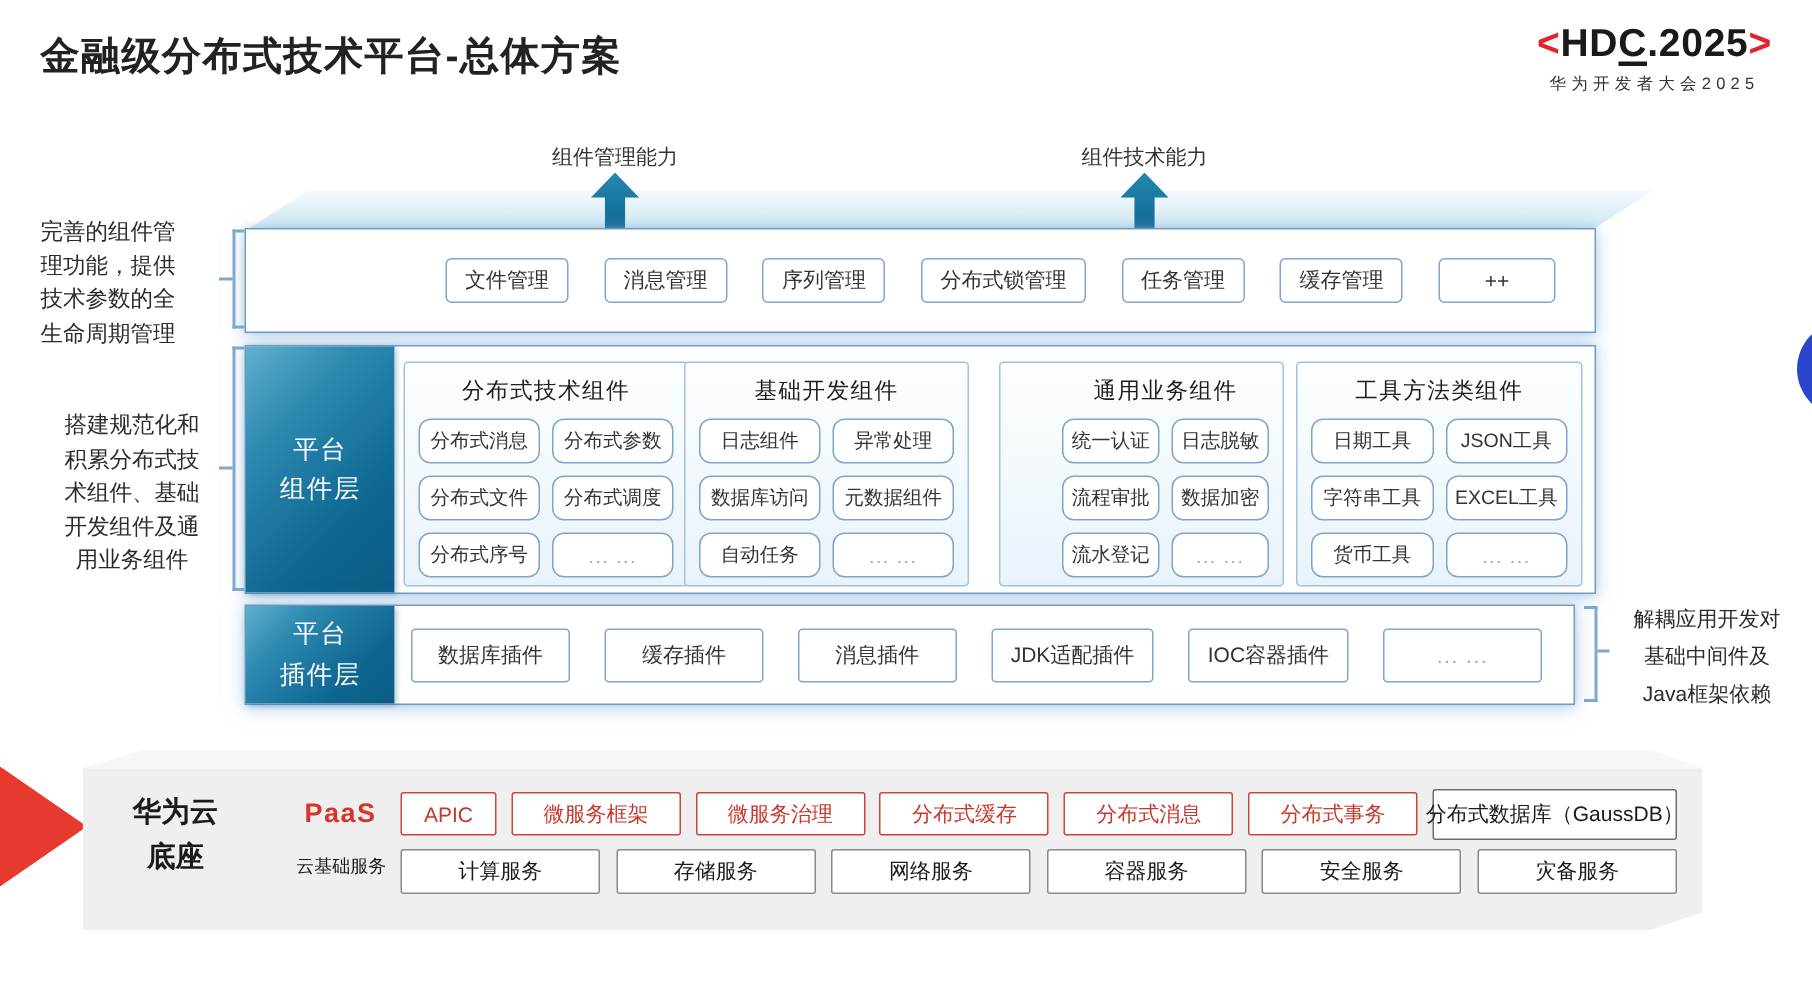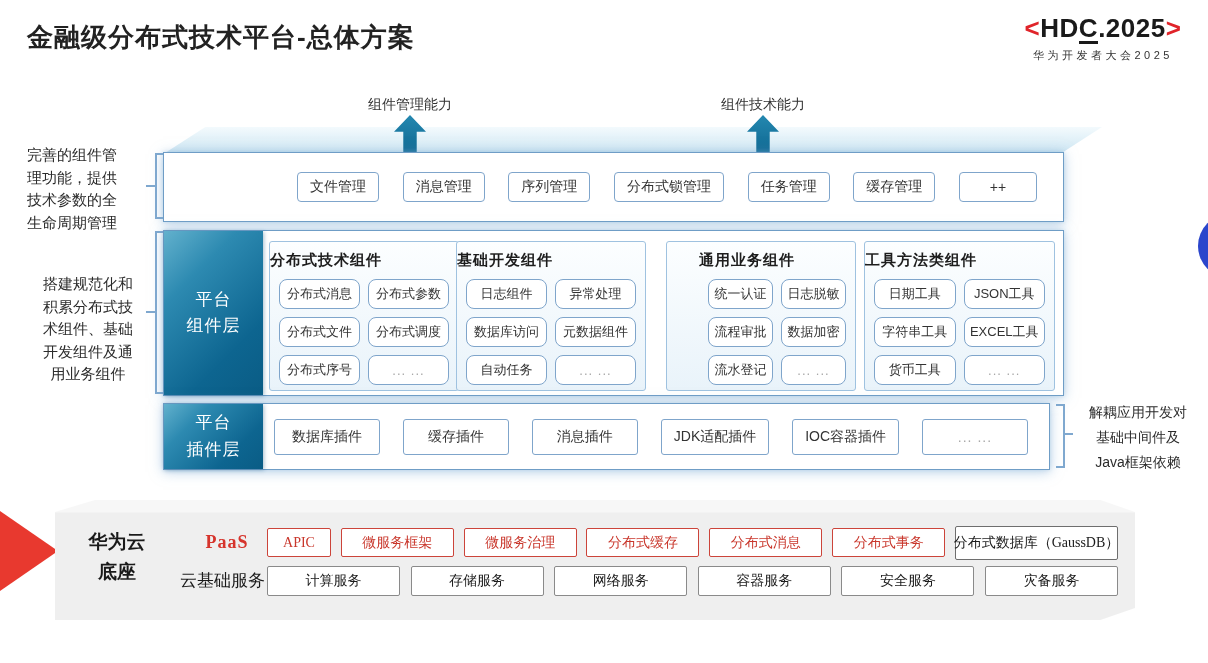--- a/index.html
+++ b/index.html
@@ -47,36 +47,36 @@
        box-shadow:1px 1px 4px rgba(30,90,130,.4);}
   .flexrow{display:flex;justify-content:space-between;align-items:center;}
   .box{background:#fff;border:1px solid #7fa5cb;border-radius:4px;height:30px;
        display:flex;align-items:center;justify-content:center;
        font-size:14px;color:#333;padding:0 12px;box-sizing:border-box;white-space:nowrap;}
   .box.muted{color:#a8a8a8;letter-spacing:1px;}
 
   
   .pc-col{top:10px;width:190px;height:150px;border:1px solid #9fc2e0;border-radius:3px;
        background:linear-gradient(180deg,#fcfeff 0%,#e9f3fa 100%);box-sizing:border-box;}
-  .pc-title{margin-top:9px;font-size:15px;font-weight:700;color:#1d1d1d;letter-spacing:1px;}
+  .pc-title{margin-top:9px;text-align:center;font-size:15px;font-weight:400;color:#1d1d1d;letter-spacing:1px;}
   .pc-grid{display:grid;grid-template-columns:1fr 1fr;gap:8px;padding:9px 9px 0 9px;}
   .pc-grid .box{border-radius:8px;font-size:13px;padding:0 4px;}
 
   
   .plugin-items .box{height:36px;min-width:106px;border-radius:3px;padding-left:12px;}
   .mgmt-items .box{min-width:78px;}
 
   
   .slab{left:55px;top:500px;width:1080px;height:120px;
      background:linear-gradient(180deg,#f7f7f7 0,#f7f7f7 12px,#efefef 13px);
-     clip-path:polygon(3.7% 0,96.8% 0,100% 10%,100% 90%,96.8% 100%,0 100%,0 10%);font-family:Liberation Serif, serif;}
+     clip-path:polygon(3.7% 0,96.8% 0,100% 10%,100% 90%,96.8% 100%,0 100%,0 10%);}
   .hw-label{left:12px;top:27px;width:100px;text-align:center;font-size:19px;font-weight:800;
      color:#1a1a1a;line-height:1.6;}
   .paas-label{left:132px;top:32px;width:80px;text-align:center;font-size:18px;font-weight:800;color:#d6342c;letter-spacing:1px;}
-  .iaas-label{left:125px;top:69px;width:95px;font-size:17px;color:#1a1a1a;}
+  .iaas-label{left:125px;top:69px;width:95px;text-align:center;font-size:12px;color:#1a1a1a;}
   .paas-row{left:212px;top:28px;width:851px;height:29px;}
   .paas-row .box{height:29px;border:1px solid #cc443a;border-radius:2px;color:#c9372c;width:113px;padding:0;}
   .paas-row .box:first-child{width:64px;}
   .box.gauss{height:29px;border:1px solid #6e6e6e;border-radius:2px;color:#1a1a1a;width:163px;padding:16px;}
   .iaas-row{left:212px;top:66px;width:851px;height:30px;}
   .iaas-row .box{height:30px;border:1px solid #8a8a8a;border-radius:2px;color:#1a1a1a;width:133px;padding:0;}
 
   
   .wedge{left:0;top:511px;width:58px;height:80px;background:#e8392f;
      clip-path:polygon(0 0,100% 50%,0 100%);}

